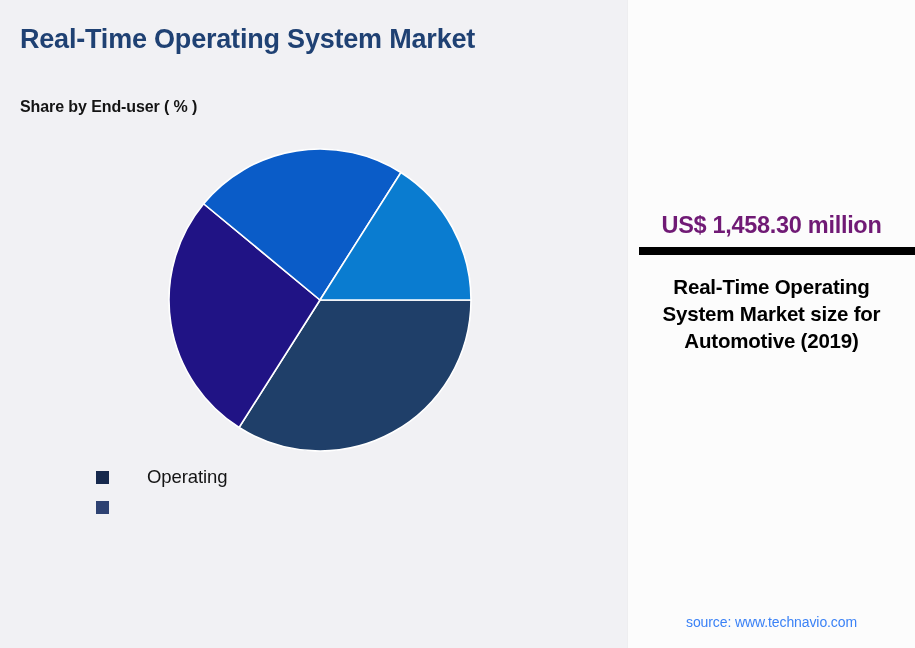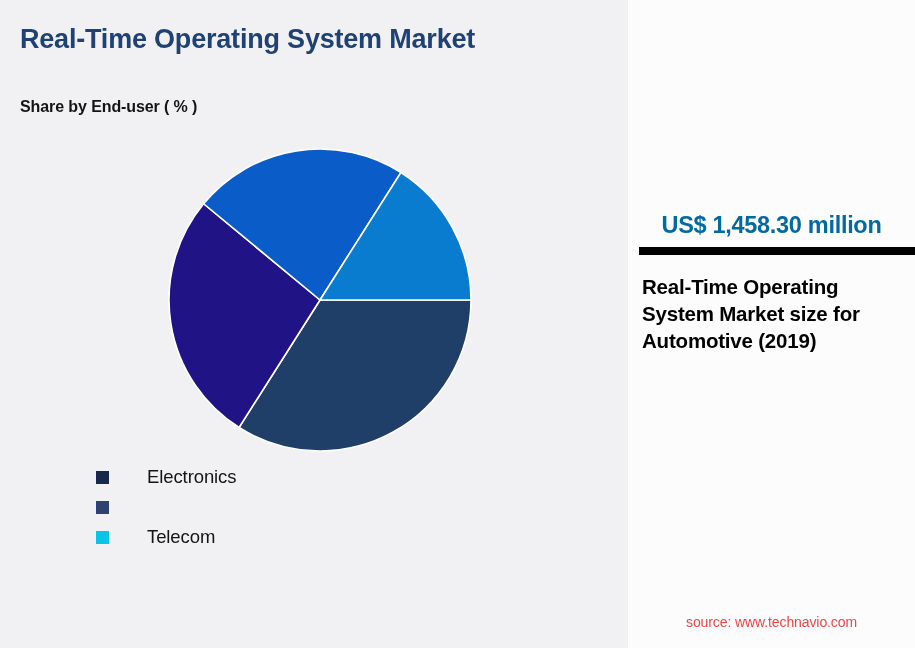--- a/index.html
+++ b/index.html
@@ -106,53 +106,54 @@
   }
 
   #kpi-value {
     position: absolute;
     left: 0;
     right: 0;
     top: 212px;
     text-align: center;
     font-size: 23.5px;
     font-weight: bold;
-    color: #0369a1;
+    color: #701a75;
     letter-spacing: -0.3px;
   }
 
   #kpi-rule {
     position: absolute;
     left: 11px;
     right: 0;
     top: 247px;
     height: 8px;
     background: #000000;
   }
 
   #kpi-caption {
     position: absolute;
     left: 14px;
     right: 14px;
     top: 274px;
+    text-align: center;
     font-size: 20.5px;
     font-weight: bold;
     color: #000000;
     line-height: 1.31;
     letter-spacing: -0.2px;
   }
 
   #source-note {
     position: absolute;
     left: 0;
     right: 0;
     bottom: 18px;
     text-align: center;
     font-size: 14px;
-    color: #ef4444;
+    color: #3b82f6;
     letter-spacing: -0.1px;
   }
 </style>
 </head>
 <body>
 
 <div id="page">
 
   <div id="left-panel">
 
@@ -167,29 +168,25 @@
             <path d="M 152 152 L 71.09 279.49 A 151 151 0 0 1 35.65 55.75 Z" fill="#201385" stroke="#ffffff" stroke-width="1.6"></path>
             <path d="M 152 152 L 35.65 55.75 A 151 151 0 0 1 232.91 24.51 Z" fill="#0a5cc8" stroke="#ffffff" stroke-width="1.6"></path>
             <path d="M 152 152 L 232.91 24.51 A 151 151 0 0 1 303.00 152.00 Z" fill="#0a7cd0" stroke="#ffffff" stroke-width="1.6"></path>
           </g>
       </svg>
     </div>
 
     <div id="legend">
       <div class="legend-row">
         <span class="legend-swatch" style="background: rgb(22, 41, 77);"></span>
-        <span class="legend-label">Electronics</span>
+        <span class="legend-label">Operating</span>
       </div>
       <div class="legend-row">
         <span class="legend-swatch" style="background: rgb(46, 66, 114);"></span>
       </div>
-      <div class="legend-row">
-        <span class="legend-swatch" style="background: rgb(10, 196, 232);"></span>
-        <span class="legend-label">Telecom</span>
-      </div>
     </div>
 
   </div>
 
   <div id="right-panel">
 
     <div id="kpi-value">US$ 1,458.30 million</div>
 
     <div id="kpi-rule"></div>
 

